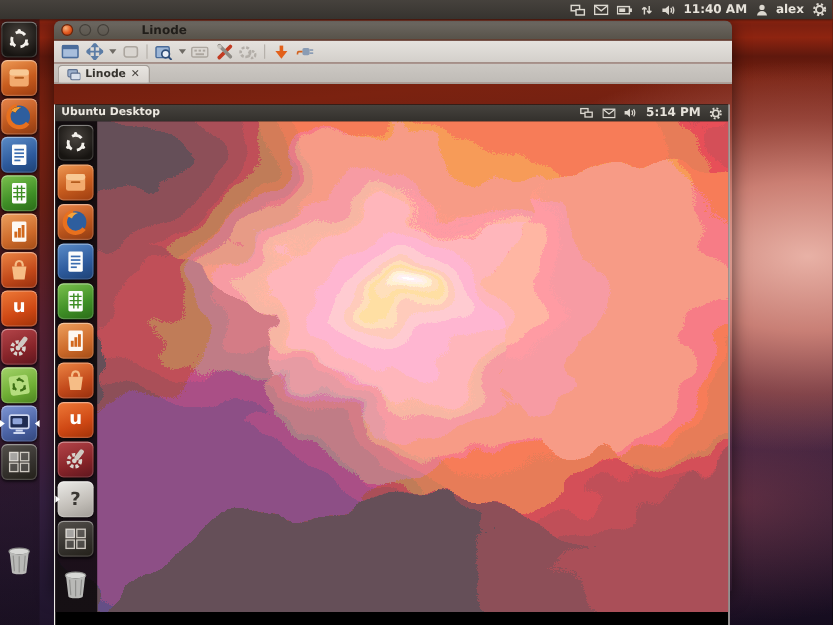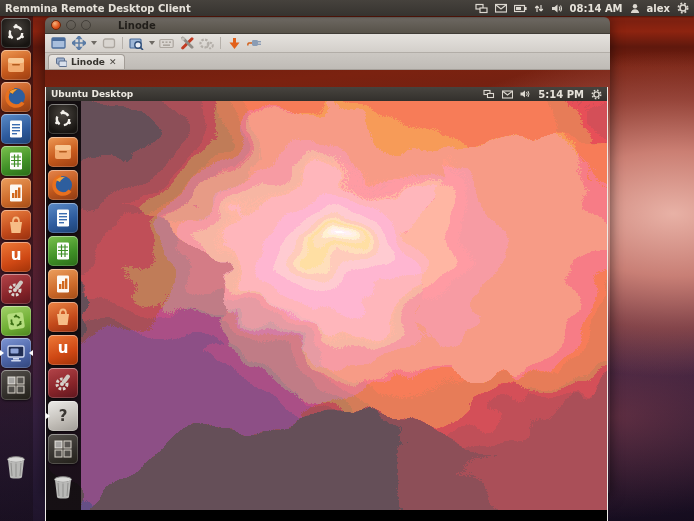--- a/index.html
+++ b/index.html
@@ -72,21 +72,20 @@
   .remote-launcher{position:absolute;left:0;top:14px;width:35px;height:409px;z-index:14;
     background:linear-gradient(rgba(12,8,10,.92),rgba(8,5,8,.85));}
   .rtile{width:30px;height:30px;left:2px;}
 </style>
 </head>
 <body>
 
 <div class="screen">
 
   <div class="host-panel">
-    <span>Remmina Remote Desktop Client</span>
     <div class="tray">
       <span class="tico">
         <svg width="13" height="11">
             <g fill="none" stroke="#dcd8d0" stroke-width="1.2">
               <rect x="1" y="1.5" width="7" height="4.5"></rect>
               <rect x="5" y="5" width="7" height="4.5" fill="#36332f"></rect>
             </g>
           </svg>
       </span>
       <span class="tico">
@@ -107,21 +106,21 @@
             <path d="M3 9 V3 M3 3 L1.2 5 M3 3 L4.8 5" stroke="#dcd8d0" stroke-width="1.2" fill="none"></path>
             <path d="M7 2 V8 M7 8 L5.2 6 M7 8 L8.8 6" stroke="#dcd8d0" stroke-width="1.2" fill="none"></path>
           </svg>
       </span>
       <span class="tico">
         <svg width="12" height="11">
             <polygon points="1,4 3.5,4 6.5,1.5 6.5,9.5 3.5,7 1,7" fill="#dcd8d0"></polygon>
             <path d="M8 3.5 Q9.5 5.5 8 7.5 M9.5 2.5 Q11.5 5.5 9.5 8.5" stroke="#dcd8d0" stroke-width="1.1" fill="none"></path>
           </svg>
       </span>
-      <span>08:14 AM</span>
+      <span>11:40 AM</span>
       <span class="tico">
         <svg width="10" height="11">
             <circle cx="5" cy="3.2" r="2.2" fill="#dcd8d0"></circle>
             <path d="M0.8 10 Q1.5 6.2 5 6.2 Q8.5 6.2 9.2 10 Z" fill="#dcd8d0"></path>
           </svg>
       </span>
       <span>alex</span>
       <span class="tico">
         <svg width="12" height="12">
             <circle cx="6" cy="6" r="3" fill="none" stroke="#dcd8d0" stroke-width="1.6"></circle>

